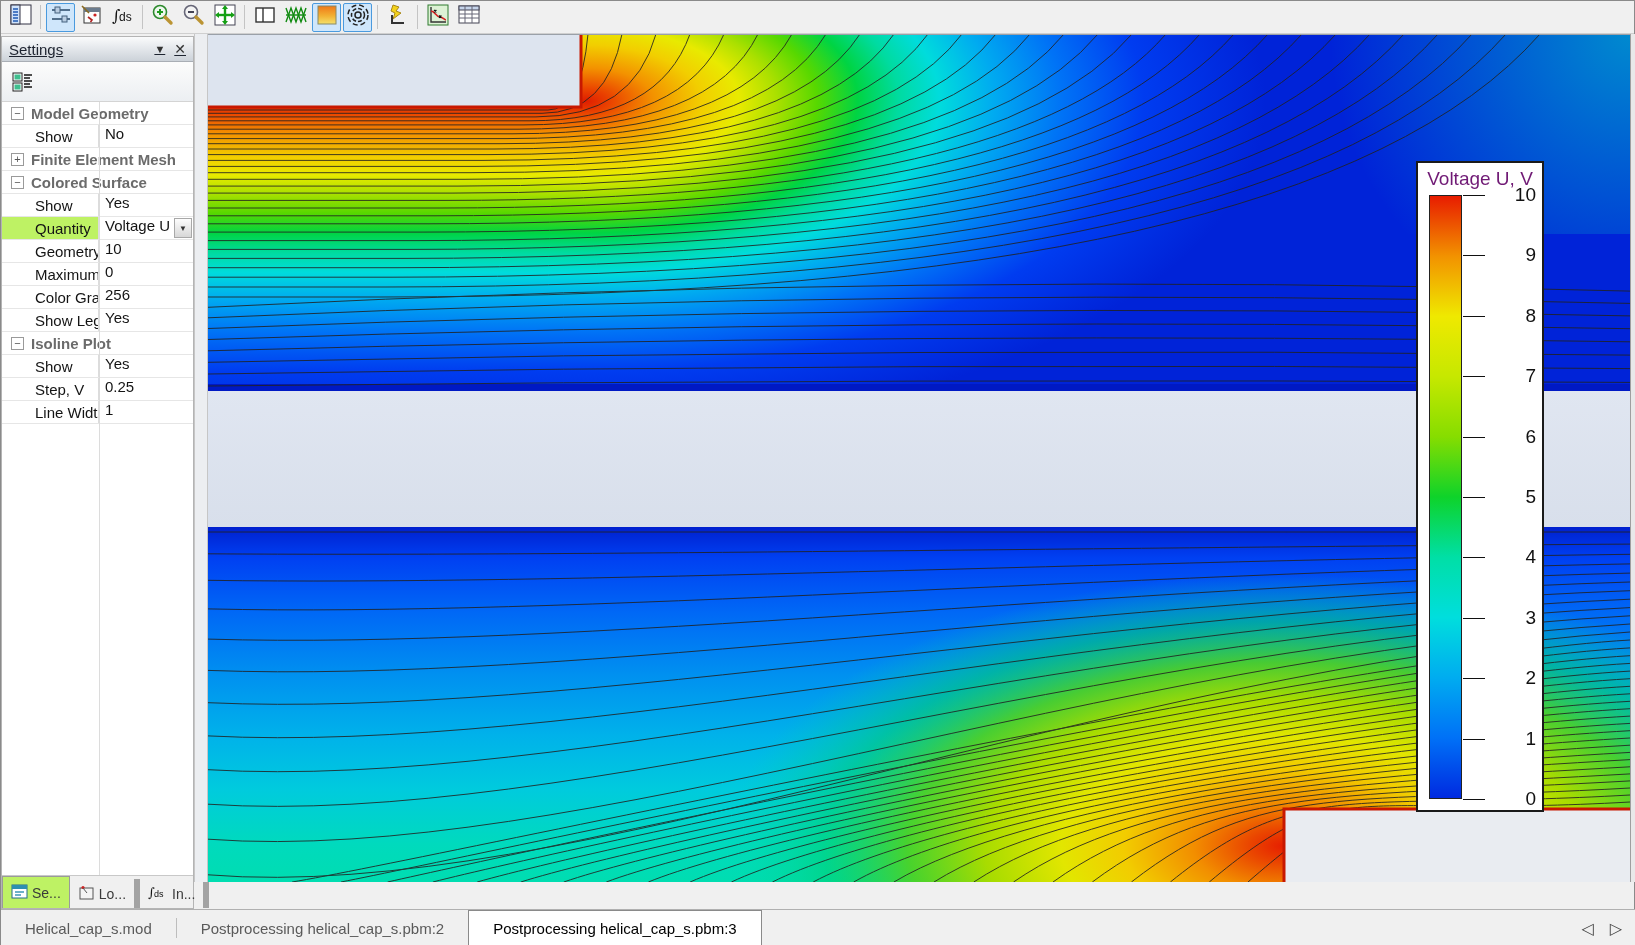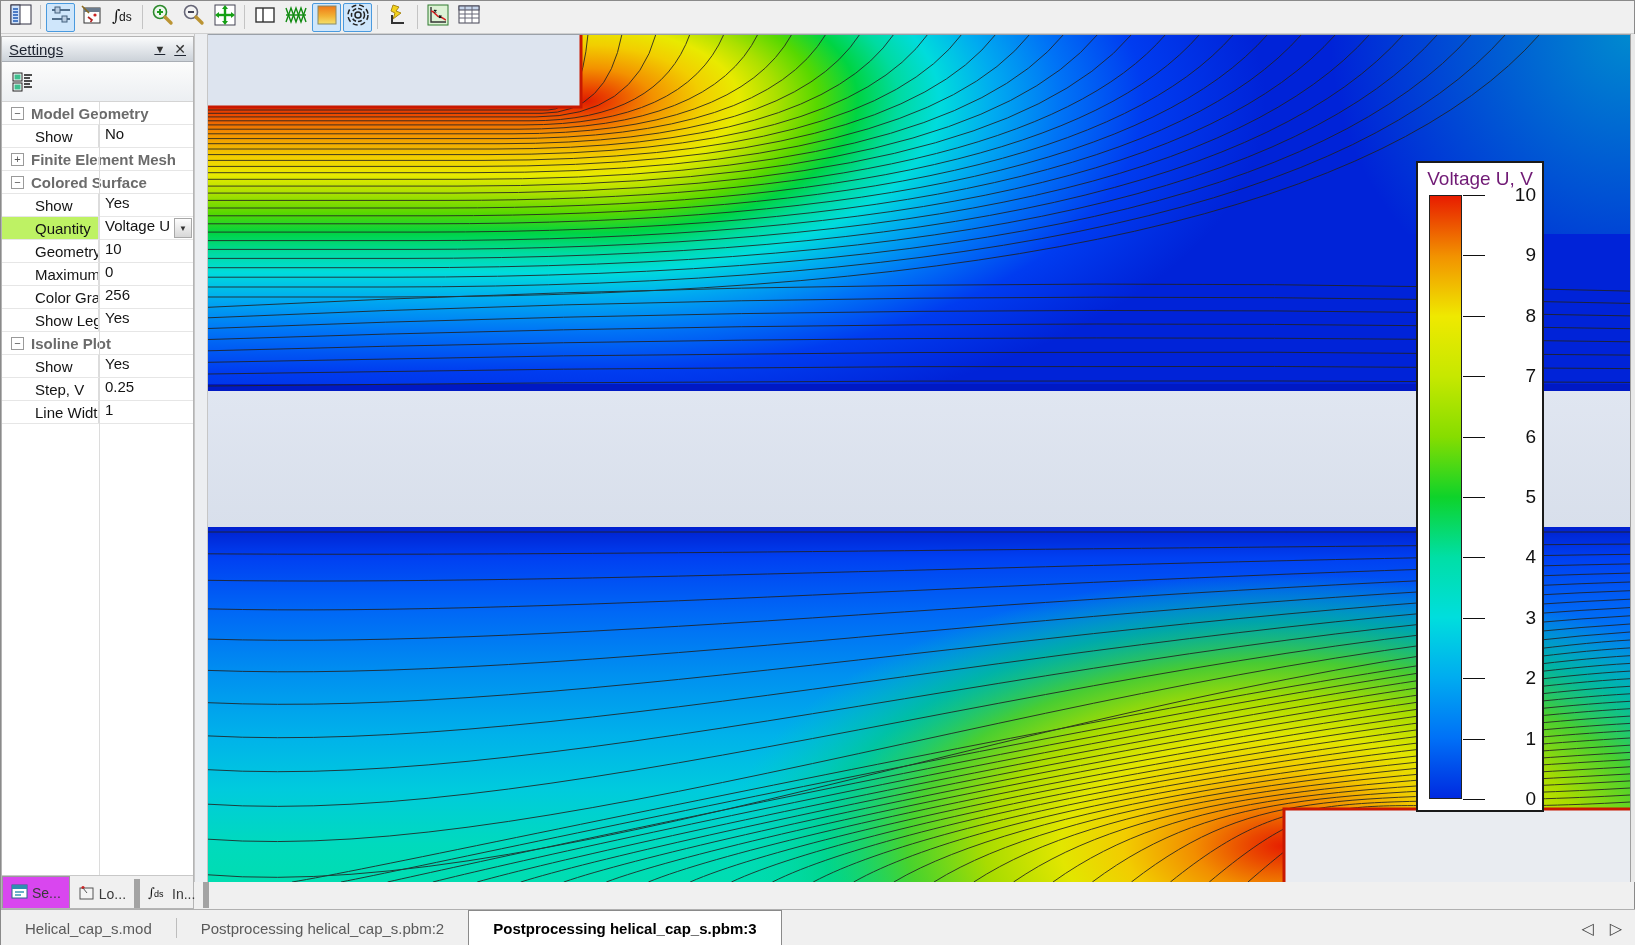--- a/index.html
+++ b/index.html
@@ -47,21 +47,21 @@
   .cell-value { flex:1; height:100%; display:flex; align-items:flex-start;
     padding-left:6px; color:#141414; overflow:hidden; white-space:nowrap; position:relative; }
   .dd-btn { position:absolute; right:1px; top:1px; width:18px; height:20px;
     background:linear-gradient(#fdfdfd,#d7d7d7); border:1px solid #a8a8a8;
     font-size:8px; color:#333; display:flex; align-items:center; justify-content:center; }
 
   .panel-tabs { height:33px; background:#f0f0f0; border-top:1px solid #c8c8c8;
     display:flex; align-items:flex-end; }
   .ptab { height:29px; display:flex; align-items:center; padding:0 8px;
     font-size:14px; color:#3a3a3a; gap:4px; border-right:6px solid #a3a3a3; }
-  .ptab.active { background:#d946ef; border:1px solid #9a9a9a; border-bottom:none;
+  .ptab.active { background:#bef264; border:1px solid #9a9a9a; border-bottom:none;
     height:32px; border-right:1px solid #9a9a9a; }
 
   
   .splitter { position:absolute; left:193px; top:0; width:14px; height:848px;
     background:#eceef1; border-left:1px solid #c6c6c6; border-right:1px solid #c6c6c6; }
 
   
   .plot { position:absolute; left:207px; top:0; width:1422px; height:848px; background:#fff; }
   .right-edge { position:absolute; left:1629px; top:0; width:6px; height:848px;
     background:#e9e9e9; border-left:1px solid #9f9f9f; }
@@ -76,21 +76,21 @@
   .legend-lab { position:absolute; right:6px; width:36px; text-align:right;
     font-size:19px; color:#111; }
 
   
   .doctabs { position:absolute; left:0; top:908px; width:1635px; height:37px;
     background:#f0f0f0; border-top:1px solid #b0b0b0; display:flex; align-items:stretch; }
   .dtab { display:flex; align-items:center; padding:0 24px; font-size:15px;
     color:#5a5a5a; position:relative; }
   .dtab-sep { width:1px; height:20px; background:#bdbdbd; align-self:center; }
   .dtab.active { background:#fff; border:1px solid #8a8a8a; border-bottom:none;
-    color:#000; font-weight:bold; }
+    color:#000; font-weight:normal; }
   .doc-nav { margin-left:auto; display:flex; align-items:center; gap:16px;
     padding-right:14px; font-size:16px; color:#444; }
 </style>
 </head>
 <body>
 
 <div class="app">
 
   <div class="toolbar" id="toolbar">
       <div class="tbtn">

